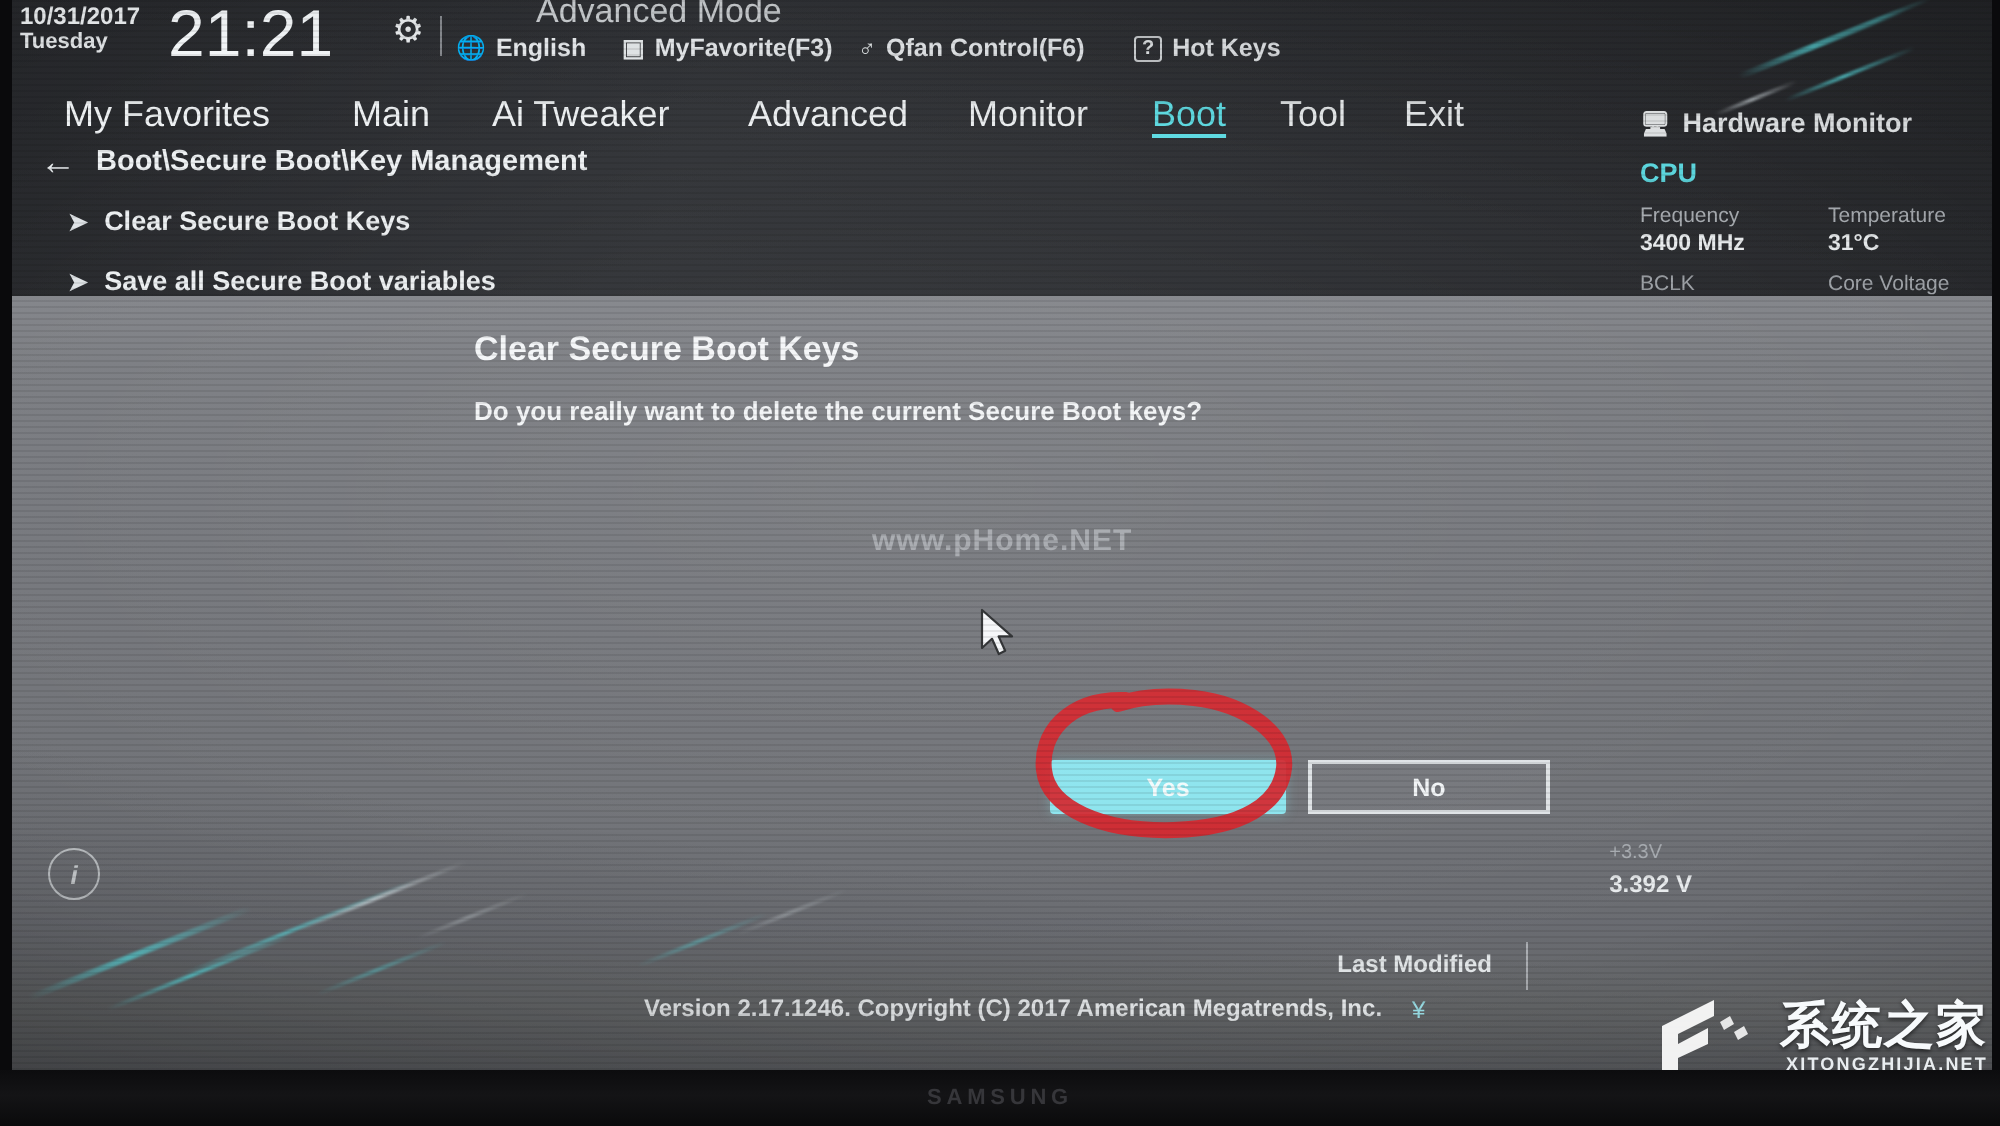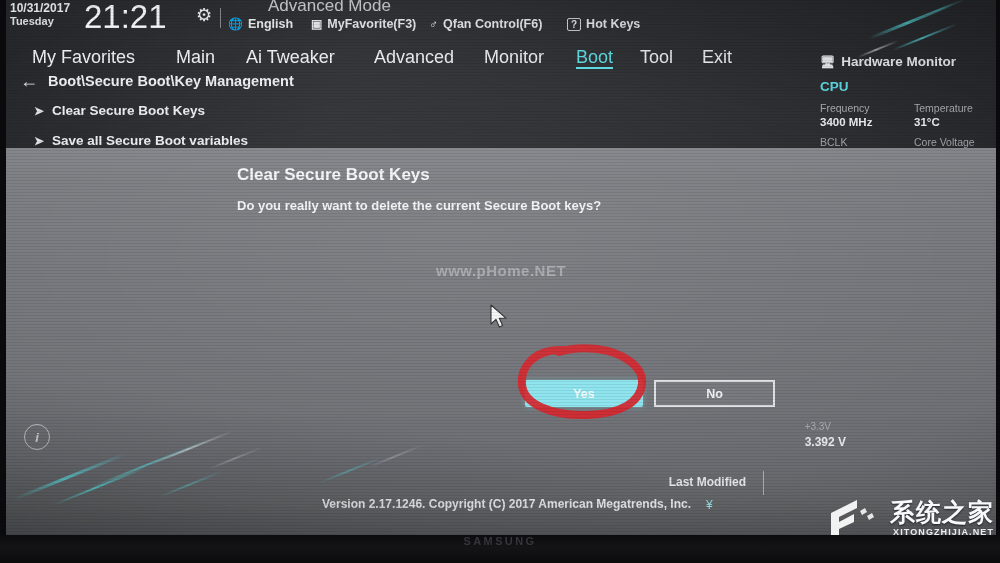--- a/index.html
+++ b/index.html
@@ -14,21 +14,21 @@
     position: relative;
     width: 1000px; height: 563px;
     background: #111214;
     overflow: hidden;
   }
 
   
   #bezel-bottom {
     position: absolute; left: 0; right: 0; bottom: 0; height: 28px;
     background: linear-gradient(180deg,#0c0c0e 0%, #141416 45%, #0a0a0b 100%);
-    display: flex; align-items: flex-start; justify-content: center;
+    display: flex; align-items: center; justify-content: center;
     z-index: 40;
   }
   #bezel-label {
     font-size: 11px; letter-spacing: 2.4px; font-weight: 700;
     color: #36363a;
   }
   #bezel-left {
     position: absolute; left: 0; top: 0; bottom: 0; width: 6px;
     background: #0a0a0c; z-index: 39;
   }

